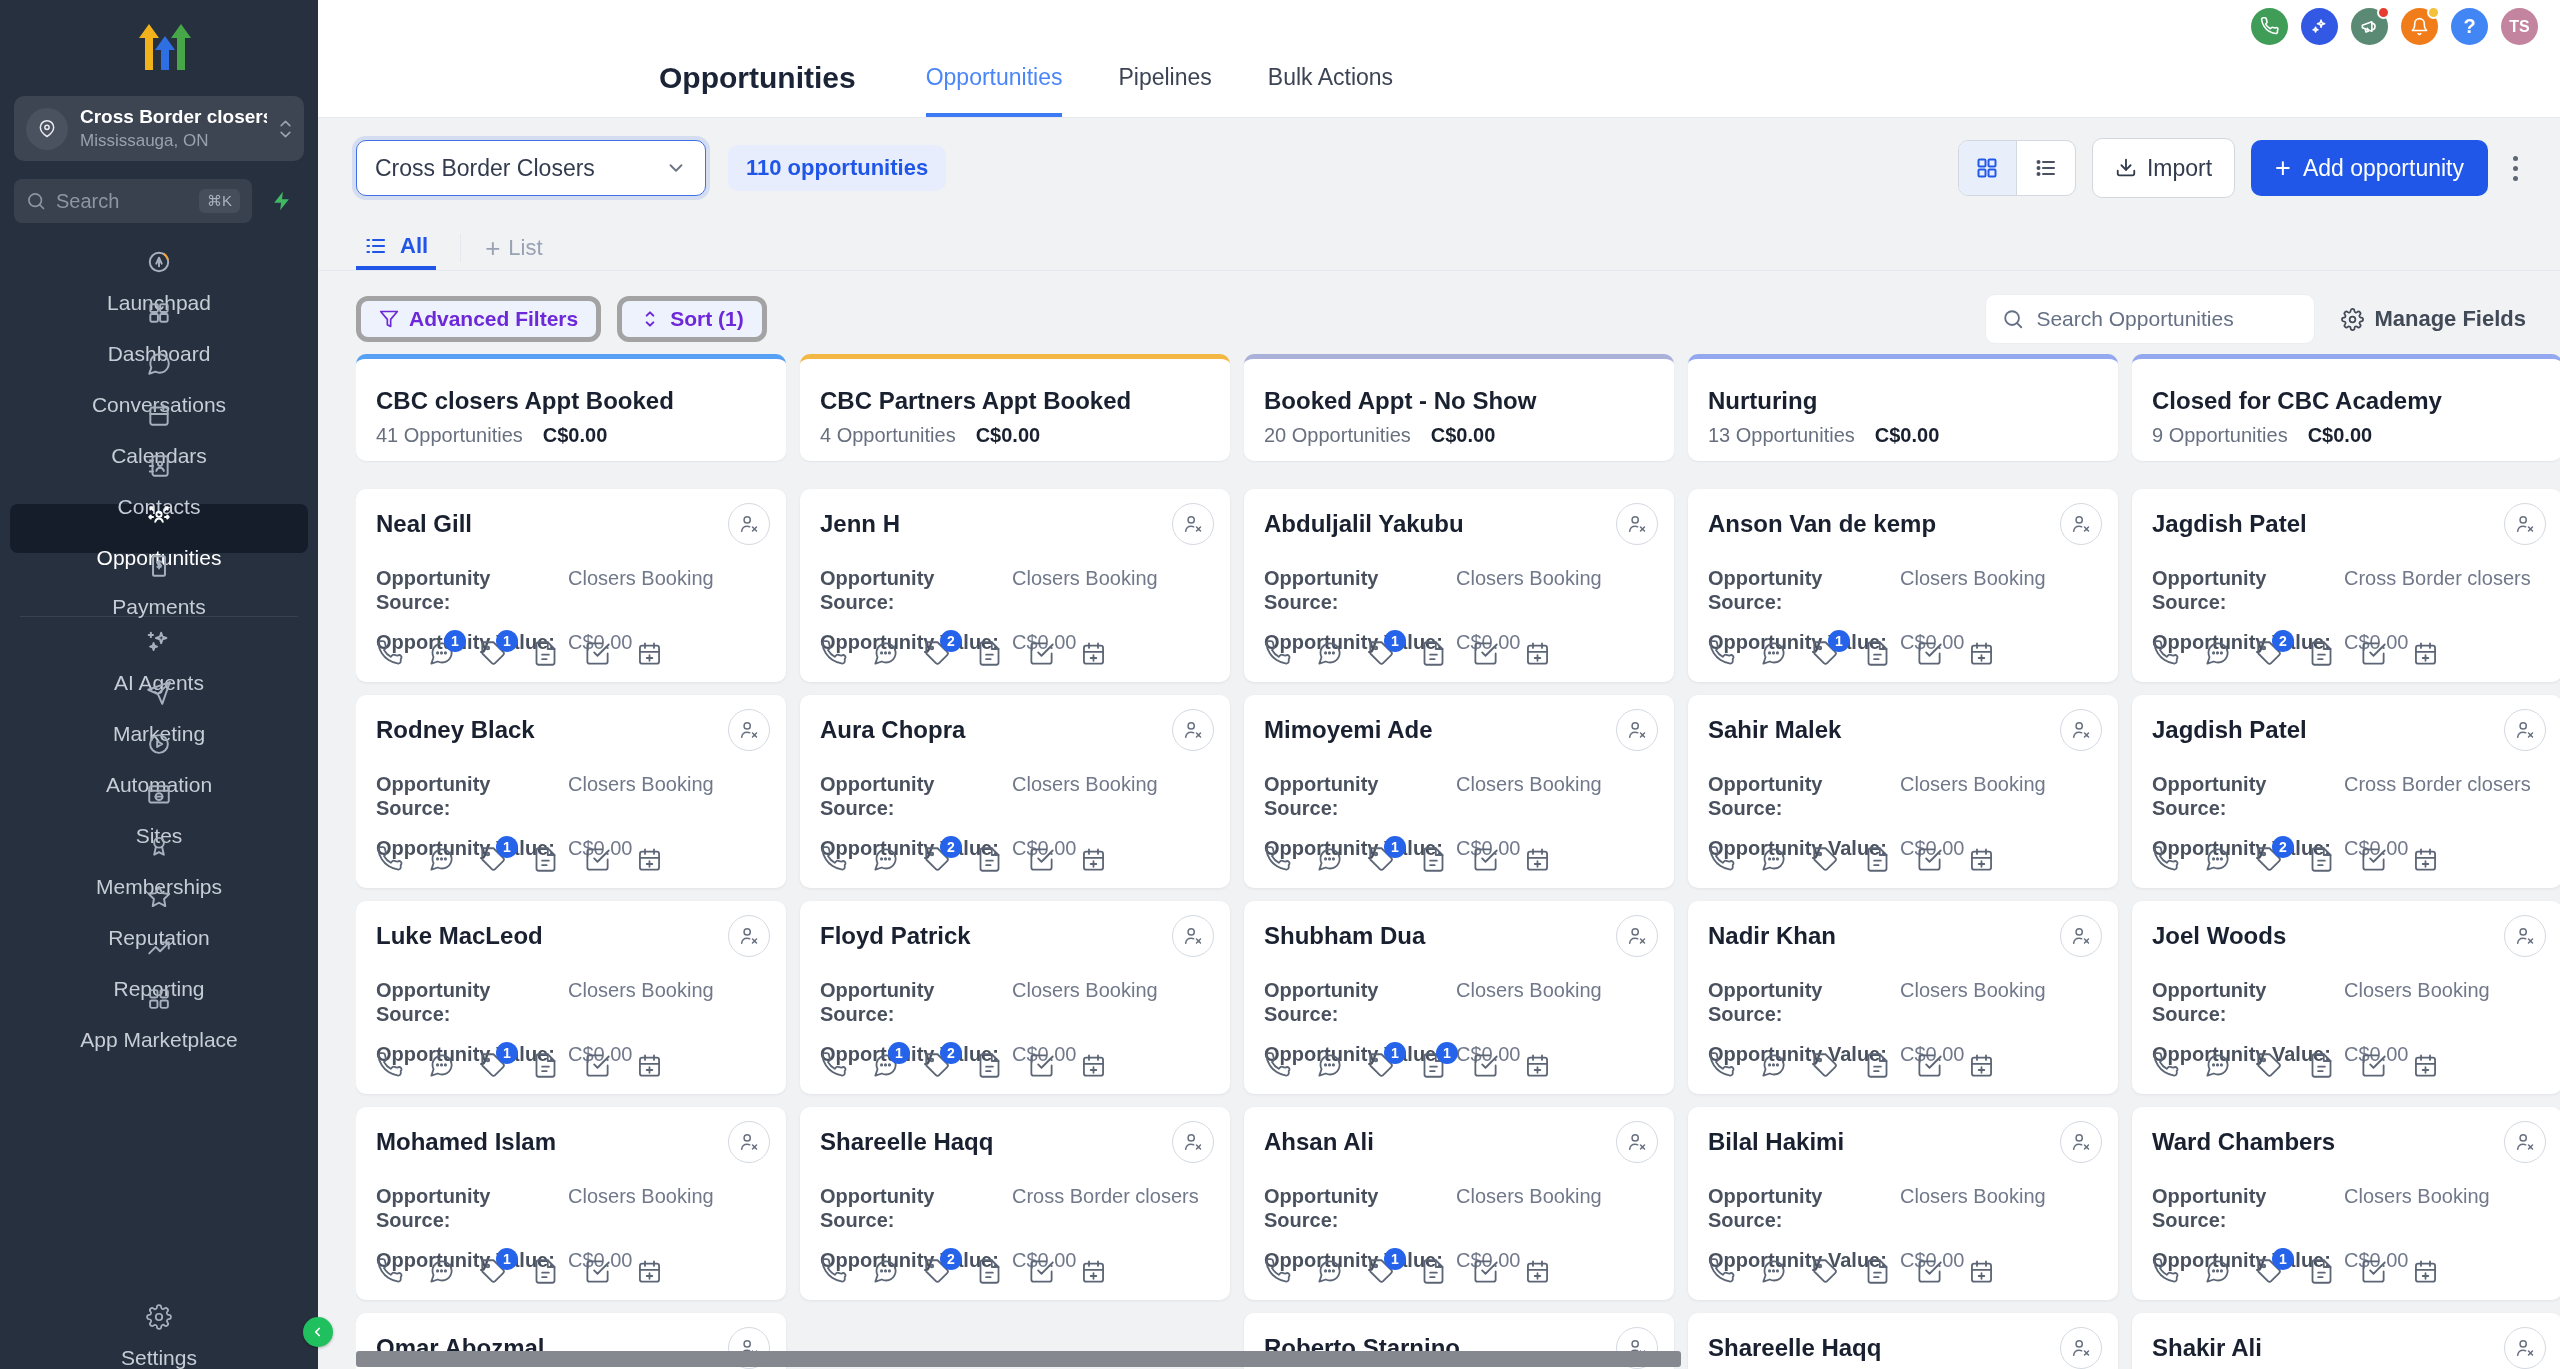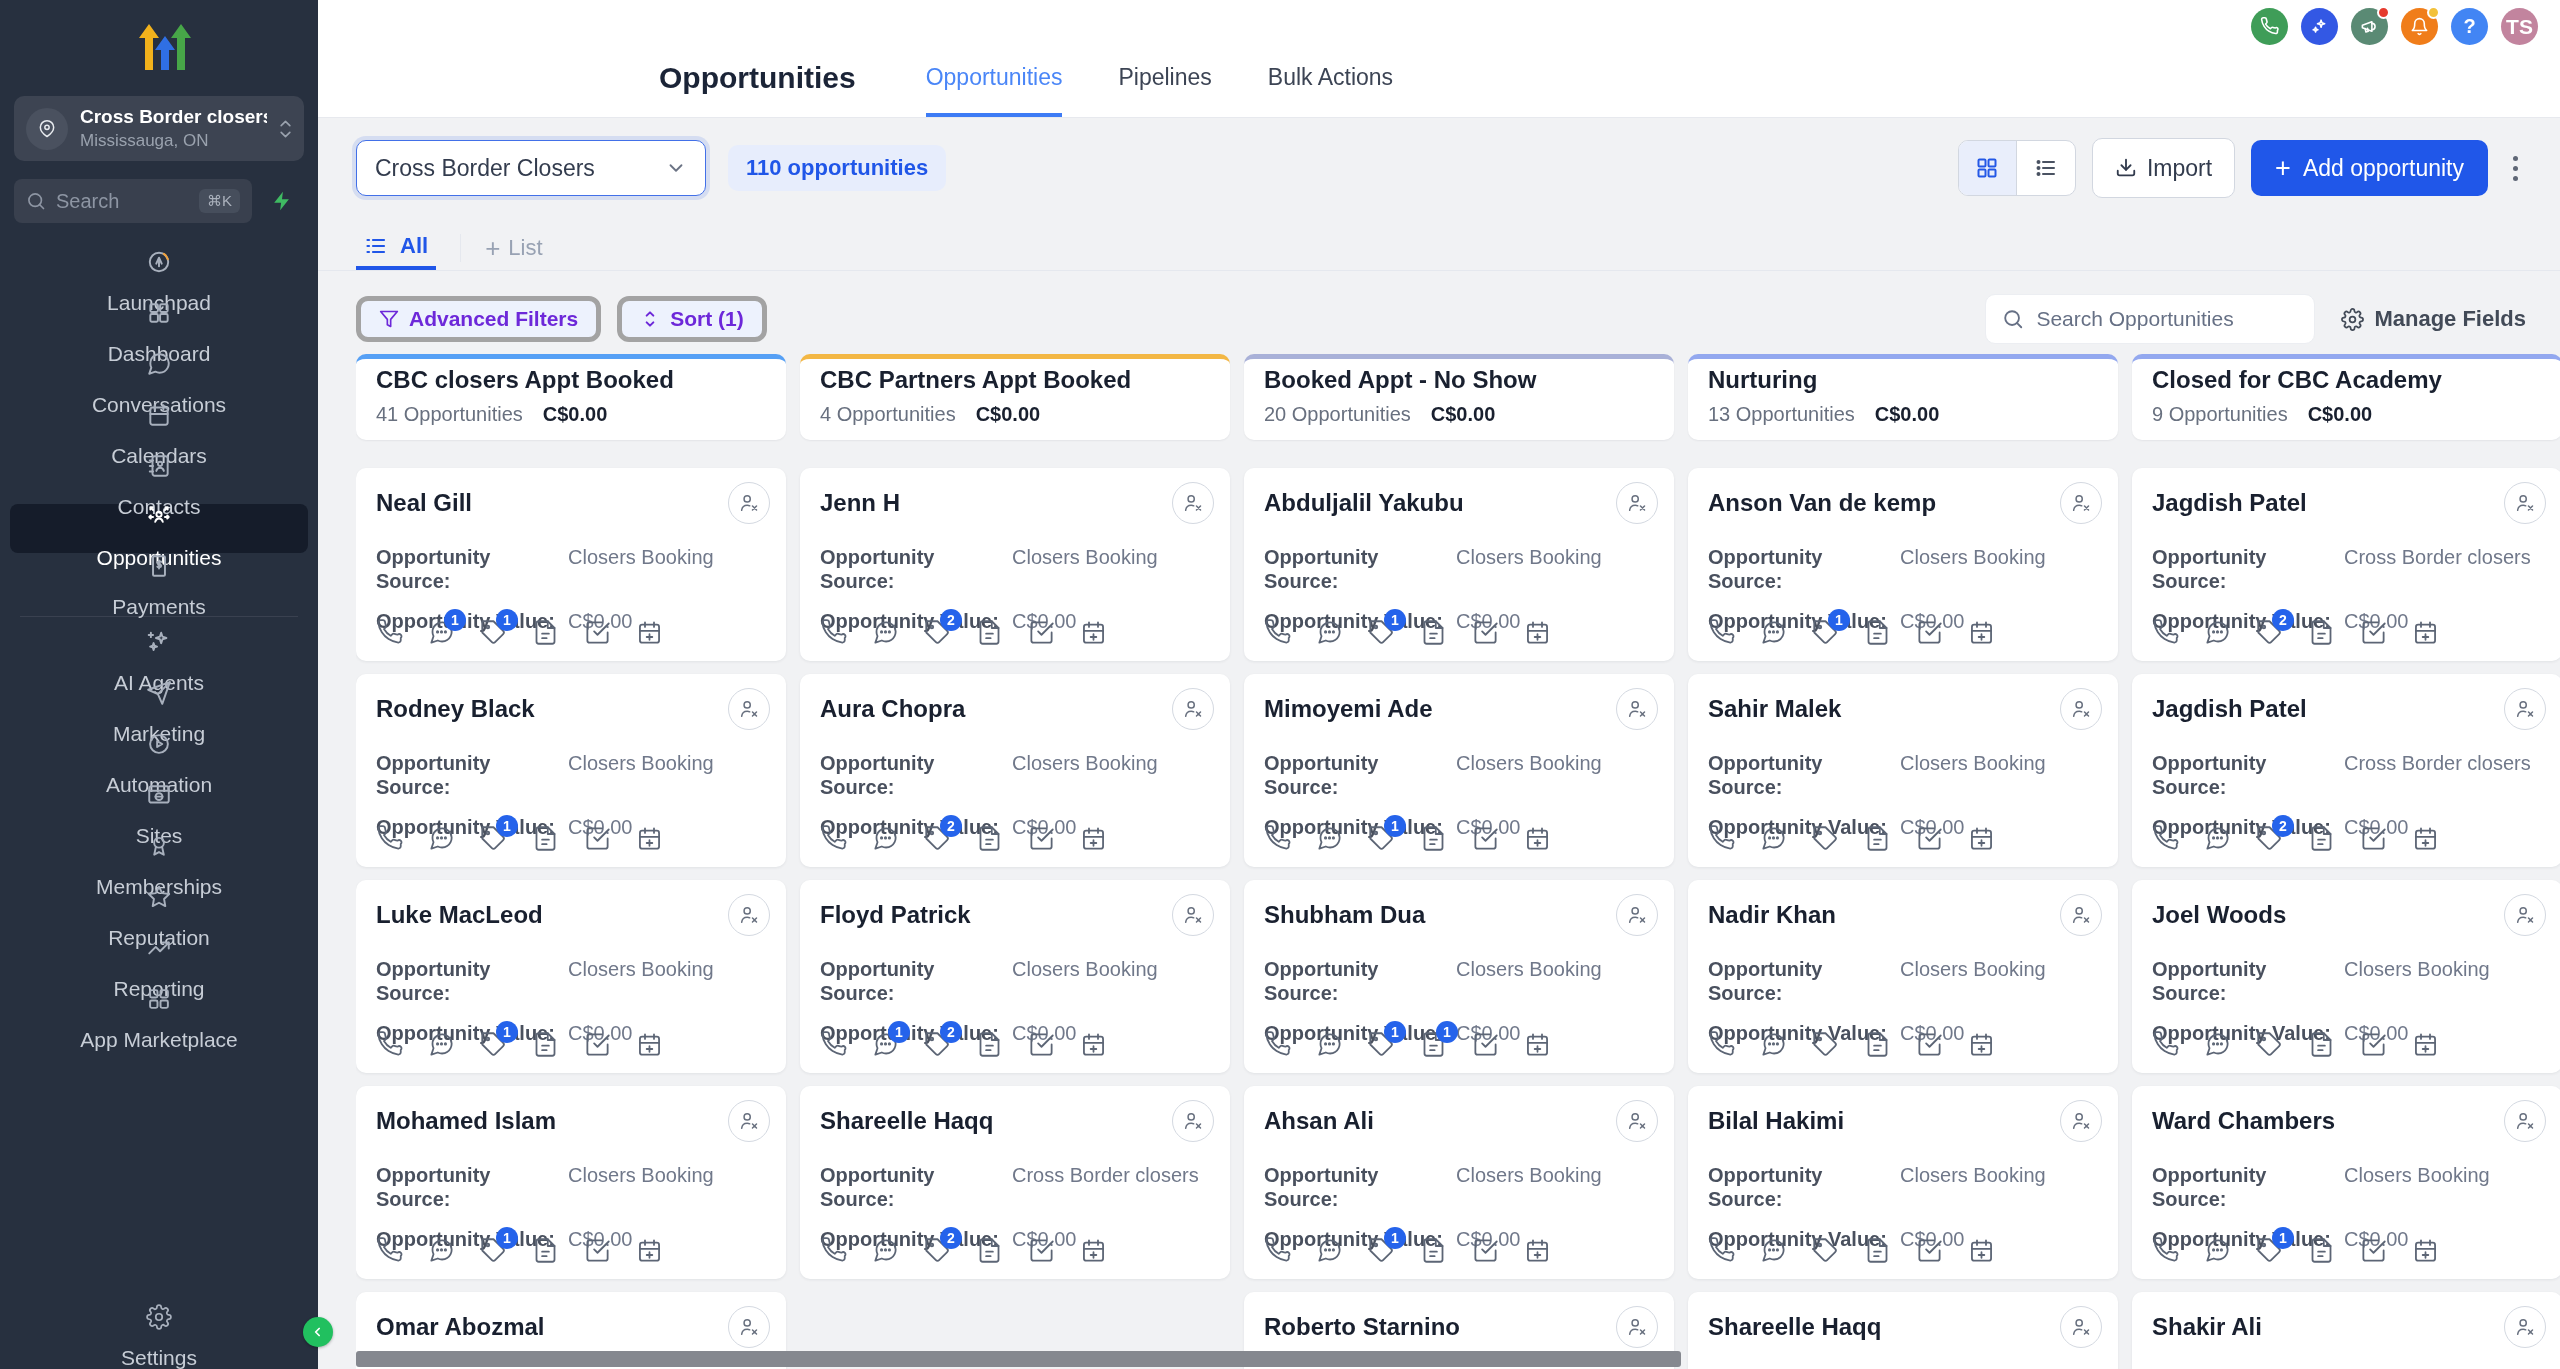--- a/index.html
+++ b/index.html
@@ -40,21 +40,21 @@
 
   
   .header { position:absolute; left:318px; right:0; top:0; height:118px; background:#fff;
     border-bottom:1px solid #e7e9ee; z-index:10; }
   .topbar-icons { position:absolute; top:8px; right:22px; display:flex; gap:13px; }
   .tb-btn { width:37px; height:37px; border-radius:50%; display:flex; align-items:center;
     justify-content:center; position:relative; cursor:pointer; color:#fff; }
   .tb-btn svg { width:19px; height:19px; }
   .tb-dot { position:absolute; top:-2px; right:-2px; width:13px; height:13px; border-radius:50%;
     border:2px solid #fff; }
-  .avatar { font-size:21px; font-weight:700; color:#fff; }
+  .avatar { font-size:16px; font-weight:700; color:#fff; }
   .header-row { position:absolute; left:341px; bottom:0; display:flex; align-items:flex-end; gap:70px; }
   .page-title { font-size:30px; font-weight:700; color:#1b2437; padding-bottom:22px; }
   .tabs { display:flex; gap:56px; }
   .tab { font-size:23px; color:#3c4454; padding-bottom:26px; cursor:pointer; }
   .tab.active { color:#4a86f7; border-bottom:4px solid #3d7bf5; padding-bottom:22px; }
 
   
   .toolbar { position:absolute; left:356px; right:34px; top:140px; height:56px;
     display:flex; align-items:center; }
   .pipeline-select { width:350px; height:56px; background:#fff; border:1.5px solid #4270e8;
@@ -104,21 +104,21 @@
   .search-opp svg { width:22px; height:22px; }
   .manage { margin-left:26px; display:flex; align-items:center; gap:10px; font-size:22px;
     font-weight:600; color:#424a57; cursor:pointer; }
   .manage svg { width:23px; height:23px; }
 
   
   .board { position:absolute; left:356px; top:354px; right:0; bottom:0; display:flex; gap:14px;
     overflow:hidden; }
   .col { width:430px; min-width:430px; }
   .col-header { background:#fff; border-radius:10px; border-top:5px solid #ccc;
-    padding:7px 20px 14px; box-shadow:0 1px 2px rgba(16,24,40,.06); margin-bottom:28px; }
+    padding:28px 20px 14px; box-shadow:0 1px 2px rgba(16,24,40,.06); margin-bottom:28px; }
   .col-title { font-size:24px; font-weight:700; color:#19202f; margin-bottom:9px; white-space:nowrap;
     overflow:hidden; }
   .col-sub { display:flex; gap:20px; align-items:baseline; }
   .col-count { font-size:20px; color:#68707f; }
   .col-value { font-size:20px; font-weight:700; color:#19202f; }
   .card { background:#fff; border-radius:10px; margin-bottom:13px; padding:16px 20px; height:193px;
     box-shadow:0 1px 3px rgba(16,24,40,.07); position:relative; cursor:pointer; }
   .card-name { font-size:24px; font-weight:600; color:#19202f; margin-top:5px; padding-right:60px;
     white-space:nowrap; overflow:hidden; }
   .assign { position:absolute; top:14px; right:16px; width:42px; height:42px;

